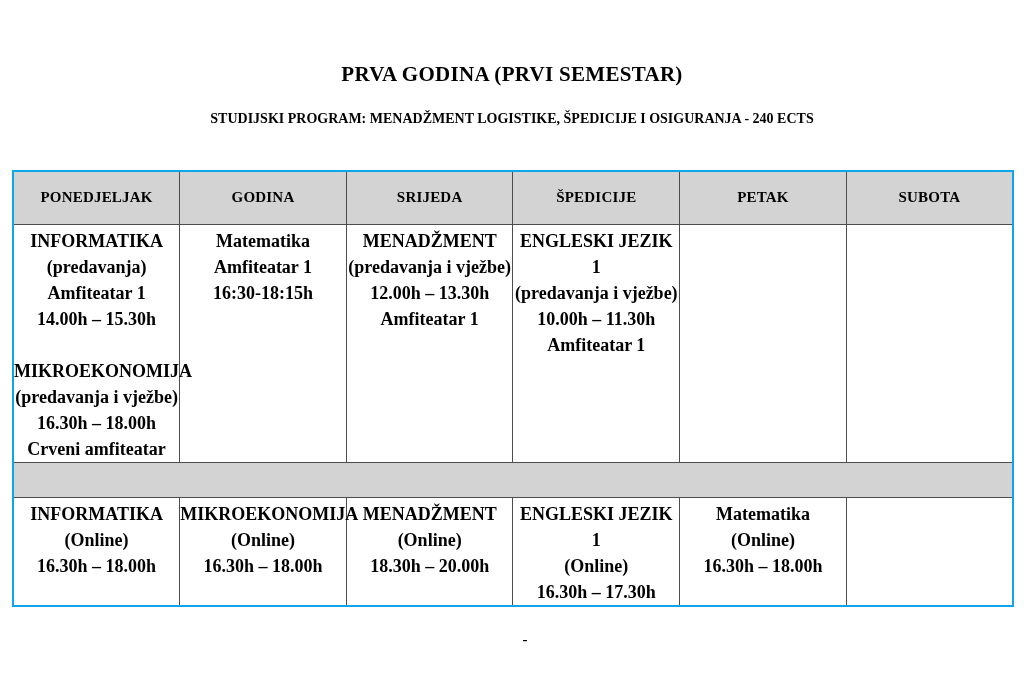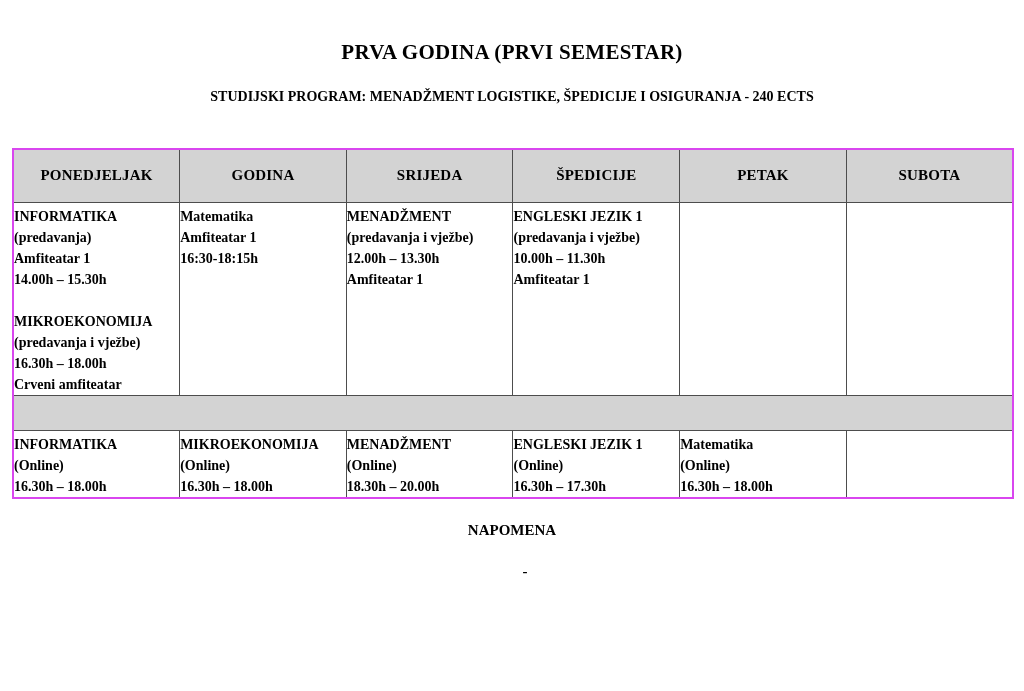--- a/index.html
+++ b/index.html
@@ -10,21 +10,21 @@
     font-family: "Liberation Serif", "DejaVu Serif", serif;
     color: #000000;
     overflow: hidden;
   }
   .page {
     width: 1024px;
     height: 691px;
     position: relative;
   }
   .doc-title {
-    margin-top: 40px;
+    margin-top: 62px;
     text-align: center;
     font-size: 21px;
     font-weight: bold;
     letter-spacing: 0.3px;
   }
   .doc-subtitle-1 {
     margin-top: 27px;
     text-align: center;
     font-size: 16px;
     font-weight: bold;
@@ -38,36 +38,36 @@
   table.schedule {
     margin-top: 43px;
     margin-left: 12px;
     width: 1002px;
     border-collapse: collapse;
     table-layout: fixed;
   }
   table.schedule, table.schedule th, table.schedule td {
     border: 1px solid #4d4d4d;
   }
-  table.schedule { border: 2px solid #d946ef; }
+  table.schedule { border: 2px solid #0ea5e9; }
   table.schedule th {
     background: #d3d3d3;
     height: 53px;
     font-size: 15px;
     font-weight: bold;
     text-align: center;
     vertical-align: middle;
     letter-spacing: 0.2px;
   }
   table.schedule td {
-    font-size: 14px;
+    font-size: 18px;
     font-weight: bold;
-    text-align: left;
+    text-align: center;
     vertical-align: top;
-    line-height: 21px;
+    line-height: 26px;
     padding-top: 3px;
     white-space: pre-line;
   }
   tr.row-main td { height: 152px; }
   tr.row-separator td {
     height: 35px;
     background: #d3d3d3;
     padding: 0;
   }
   tr.row-online td { height: 52px; }
@@ -149,18 +149,17 @@
 (Online)
 16.30h – 17.30h</td>
         <td>Matematika
 (Online)
 16.30h – 18.00h</td>
         <td></td>
       </tr>
     </tbody>
   </table>
 
-  <div class="note-heading">NAPOMENA</div>
   <div class="note-line">
     <span>-</span>
   </div>
 
 </div>
 
 </body></html>

